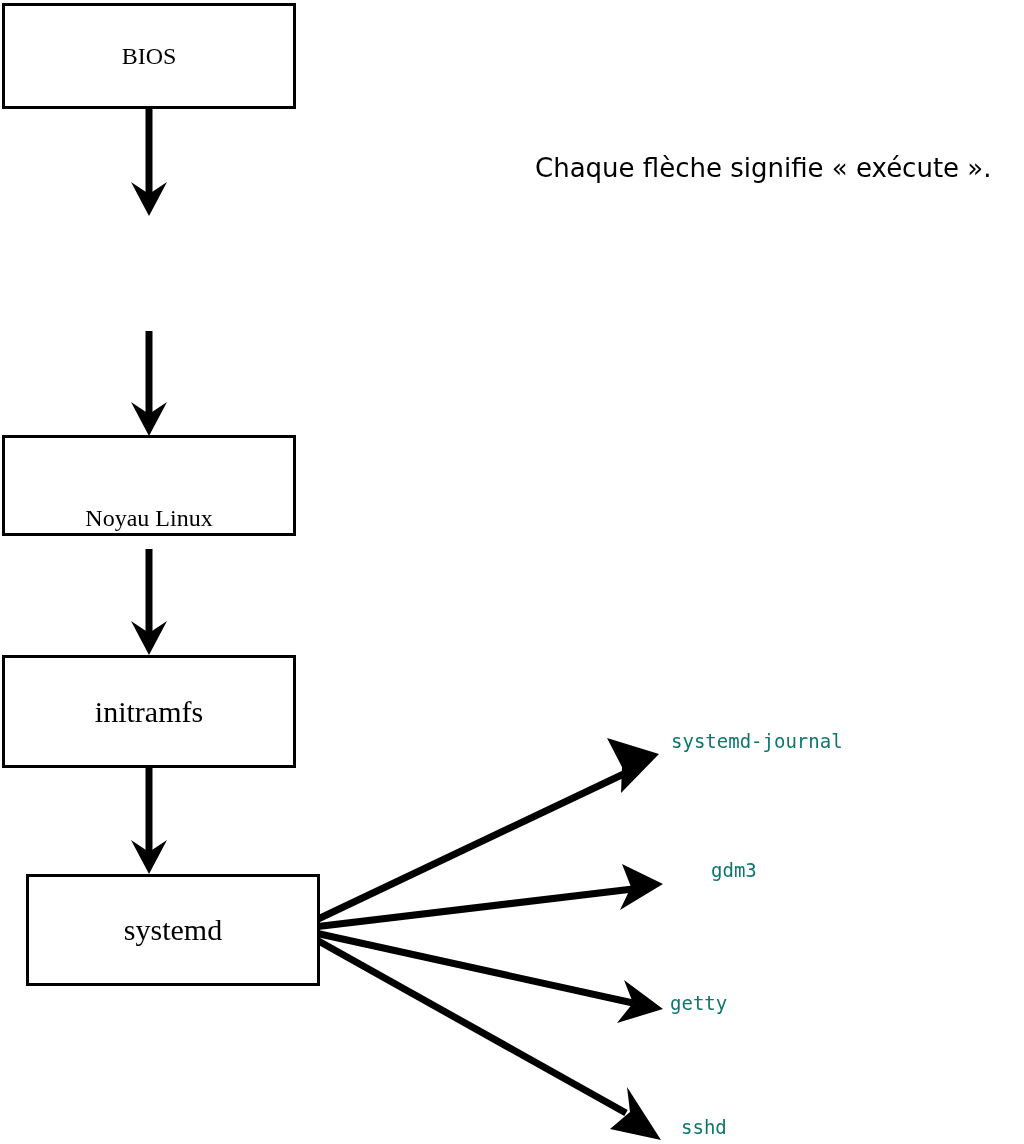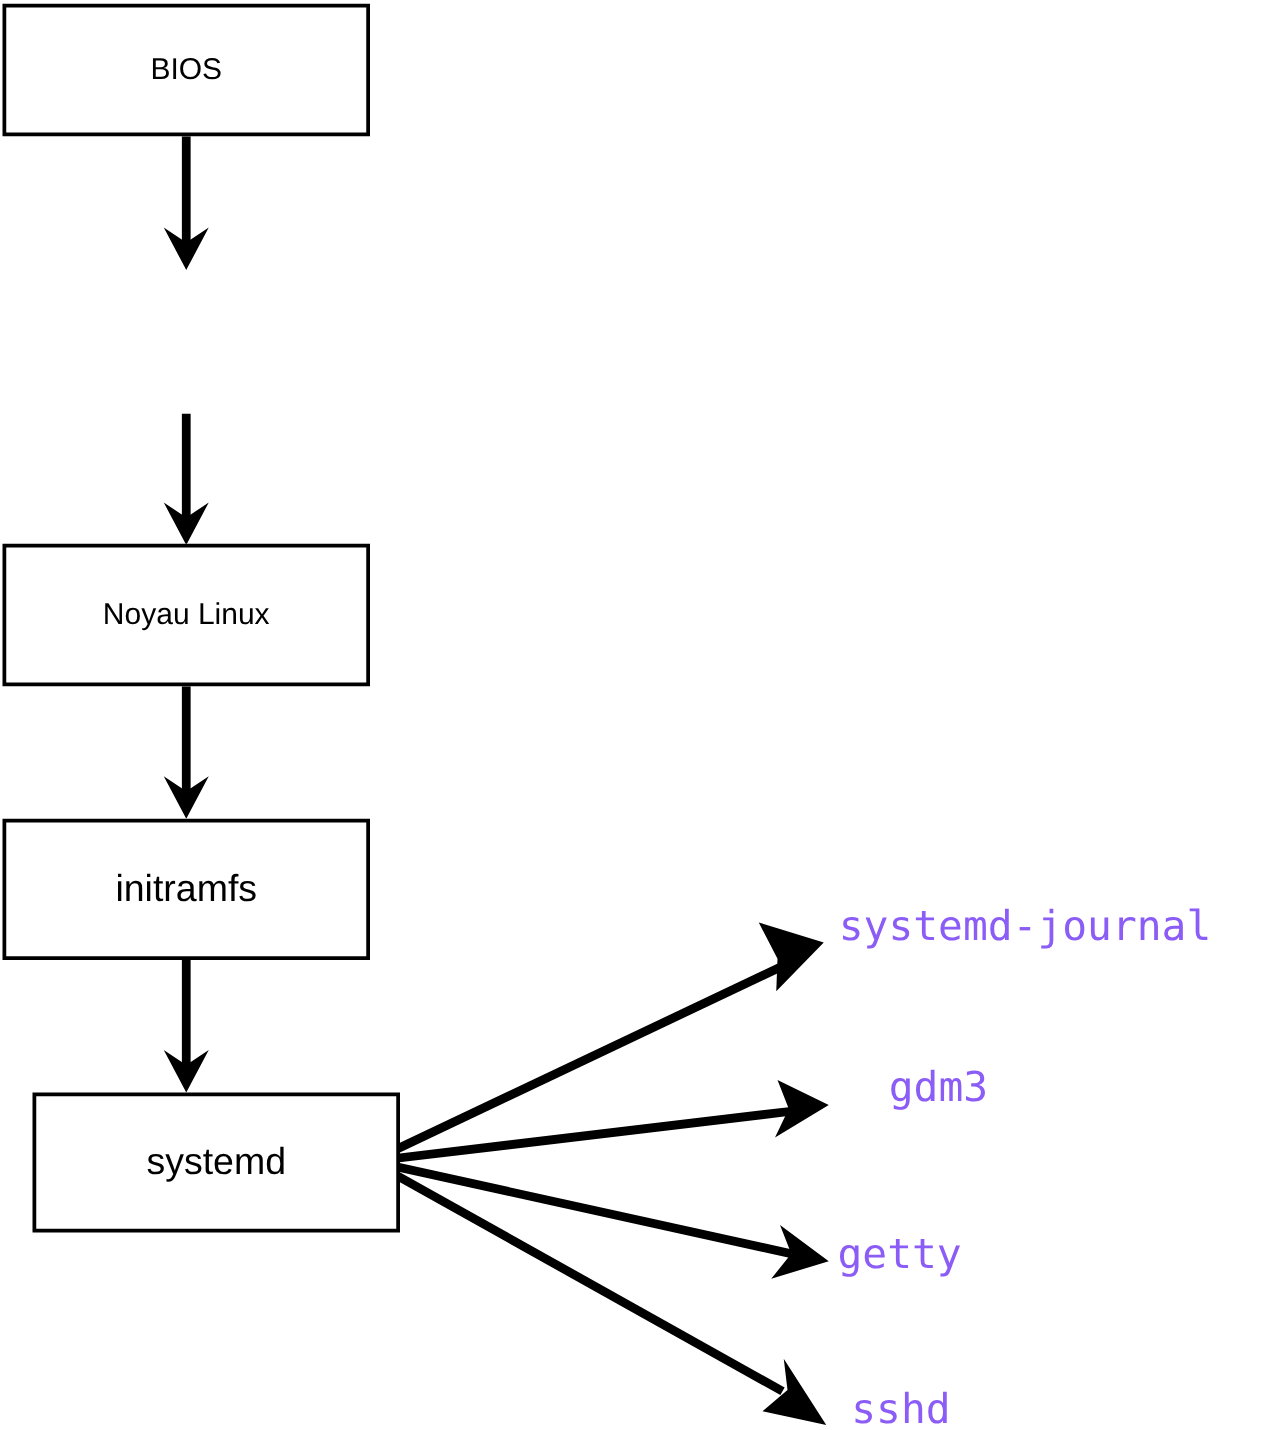--- a/index.html
+++ b/index.html
@@ -33,35 +33,35 @@
     position: absolute;
     box-sizing: border-box;
     border: 3px solid #000000;
     background: #ffffff;
     display: flex;
     align-items: center;
     justify-content: center;
     text-align: center;
   }
   .node-label {
-    font-family: Liberation Sans, sans-serif;
+    font-family: Liberation Serif, serif;
     font-size: 24px;
     line-height: 30px;
     color: #000000;
     white-space: pre-line;
   }
   .node-label.small {
     font-size: 30px;
   }
   .leaf-label {
     position: absolute;
     font-family: "DejaVu Sans Mono", monospace;
-    font-size: 33px;
+    font-size: 19px;
     line-height: 30px;
-    color: #8b5cf6;
+    color: #0f766e;
     white-space: nowrap;
   }
   .note-text {
     position: absolute;
     font-family: "DejaVu Sans", sans-serif;
     font-size: 26px;
     line-height: 32px;
     color: #000000;
     white-space: nowrap;
   }
@@ -112,34 +112,35 @@
       <line x1="297" y1="929" x2="626" y2="1113" stroke="#000000" stroke-width="7"></line>
       <path d="M 627 1087 L 661 1140 L 610 1129 L 630 1112 Z" fill="#000000"></path>
     </g>
   </svg>
 
   <div class="node-box" style="left:2px; top:3px; width:294px; height:106px;">
     <span class="node-label">BIOS</span>
   </div>
 
 
-  <div class="node-box" style="left:2px; top:435px; width:294px; height:114px;">
+  <div class="node-box" style="left:2px; top:435px; width:294px; height:101px;align-items:flex-end;">
     <span class="node-label">Noyau Linux</span>
   </div>
 
   <div class="node-box" style="left:2px; top:655px; width:294px; height:113px;">
     <span class="node-label small">initramfs</span>
   </div>
 
   <div class="node-box" style="left:2px; top:874px; width:294px; height:112px;margin-left:24px;">
     <span class="node-label small">systemd</span>
   </div>
 
   <div class="leaf-label" style="left:671px; top:726px;">systemd-journal</div>
 
   <div class="leaf-label" style="left:681px; top:855px;margin-left:30px;">gdm3</div>
 
   <div class="leaf-label" style="left:670px; top:988px;">getty</div>
 
   <div class="leaf-label" style="left:681px; top:1112px;text-align:center;">sshd</div>
 
+  <div class="note-text" style="left:535px; top:152px;">Chaque flèche signifie « exécute ».</div>
 
 </div>
 
 </body></html>

